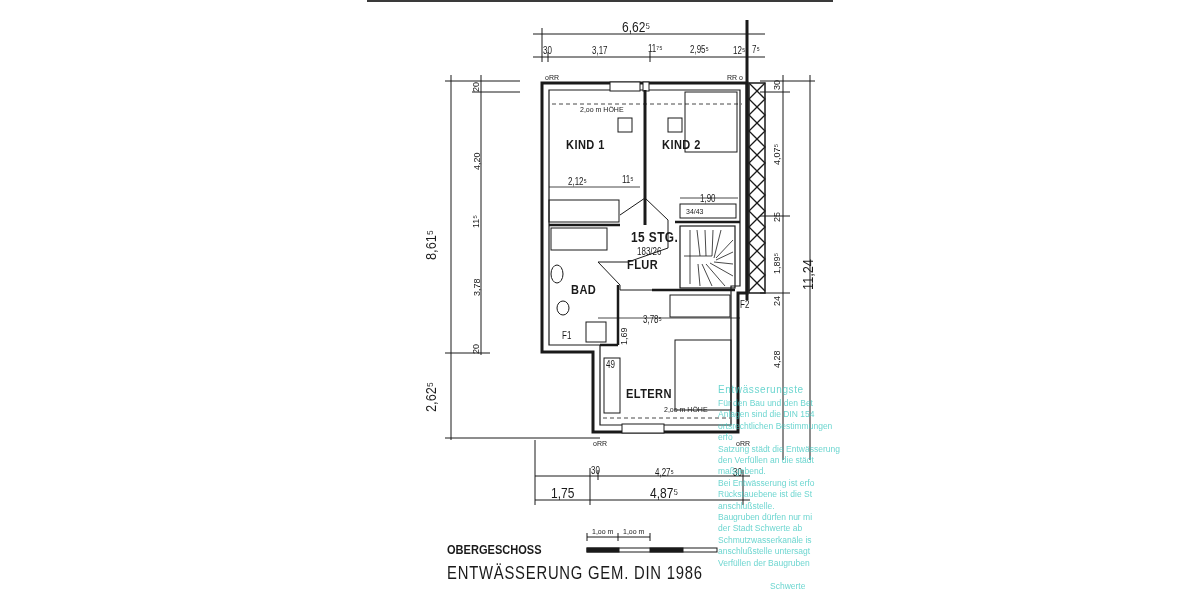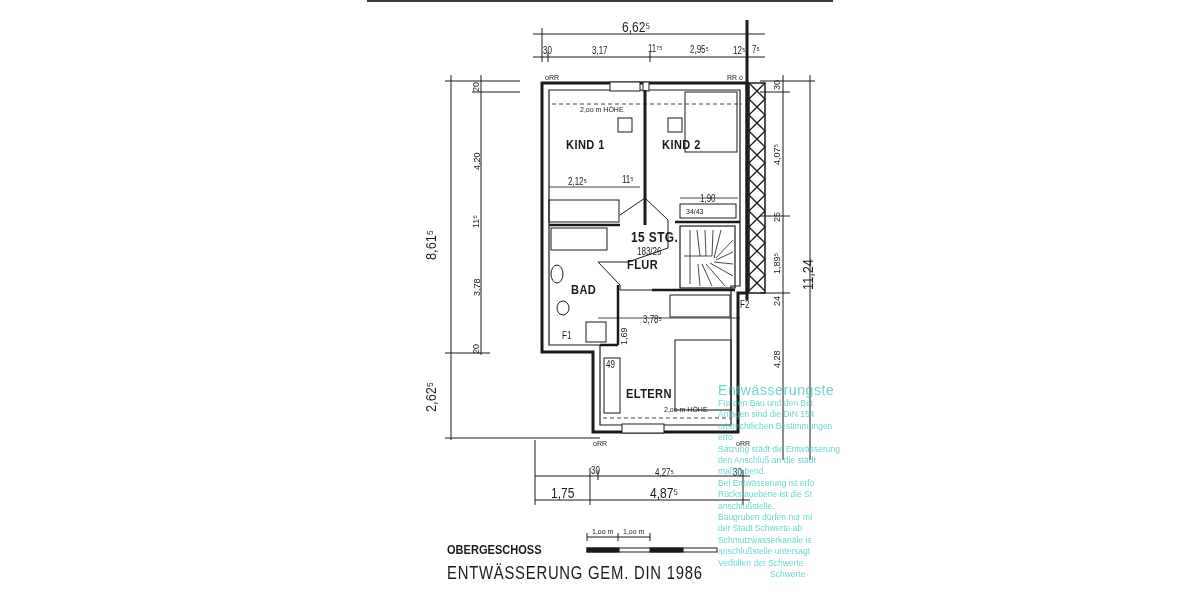--- a/index.html
+++ b/index.html
@@ -9,22 +9,22 @@
   .lbl { position:absolute; font-family:"Liberation Sans Narrow","Liberation Sans", sans-serif; color:#1a1a1a; white-space:nowrap; line-height:1; }
   .room { font-size:13px; font-weight:bold; letter-spacing:0.5px; transform:scaleX(0.85); transform-origin:left top; }
   .dim { font-size:10px; transform:scaleX(0.8); transform-origin:left top; }
   .dimbig { font-size:15px; transform:scaleX(0.8); transform-origin:left top; }
   .dimv { font-size:9px; transform:rotate(-90deg); transform-origin:left top; }
   .dimvbig { font-size:15px; transform:rotate(-90deg) scaleX(0.85); transform-origin:left top; }
   .tiny { font-size:7px; }
   .title1 { font-size:13px; font-weight:bold; transform:scaleX(0.85); transform-origin:left top; }
   .title2 { font-size:19px; transform:scaleX(0.78); transform-origin:left top; letter-spacing:1px; }
   .stamp { position:absolute; left:718px; top:382px; width:124px; color:#3cc8c0; font-size:8.5px; line-height:11.4px; opacity:0.75; }
-  .stamp .head { font-size:14px; line-height:16px; letter-spacing:0.6px; }
-  .stamp .sig { margin-top:0; padding-left:52px; }
+  .stamp .head { font-size:10px; line-height:16px; letter-spacing:0.6px; }
+  .stamp .sig { margin-top:12px; padding-left:52px; }
 </style>
 </head>
 <body>
 
 <div class="topbar"></div>
 
 <svg class="plan" width="1200" height="600" viewBox="0 0 1200 600" xmlns="http://www.w3.org/2000/svg">
   <g stroke="#1a1a1a" fill="none" stroke-width="1">
 
     <line x1="533" y1="34" x2="765" y2="34"></line>
@@ -204,24 +204,24 @@
 
 <div class="lbl title1" style="left:447px;top:543px;">OBERGESCHOSS</div>
 <div class="lbl title2" style="left:447px;top:563px;">ENTWÄSSERUNG GEM. DIN 1986</div>
 
 <div class="stamp">
   <div class="head">Entwässerungste</div>
   <div>Für den Bau und den Bet</div>
   <div>Anlagen sind die DIN 154</div>
   <div>ortsrechtlichen Bestimmungen erfo</div>
   <div>Satzung städt die Entwässerung</div>
-  <div>den Anschluß an die städt</div>
+  <div>den Verfüllen an die städt</div>
   <div>maßgebend.</div>
   <div>Bei Entwässerung ist erfo</div>
   <div>Rückstauebene ist die St</div>
   <div>anschlußstelle.</div>
   <div>Baugruben dürfen nur mi</div>
   <div>der Stadt Schwerte ab</div>
   <div>Schmutzwasserkanäle is</div>
   <div>anschlußstelle untersagt</div>
-  <div>Verfüllen der Schwerte</div>
+  <div>Verfüllen der Baugruben</div>
   <div class="sig">Schwerte</div>
 </div>
 
 </body></html>

